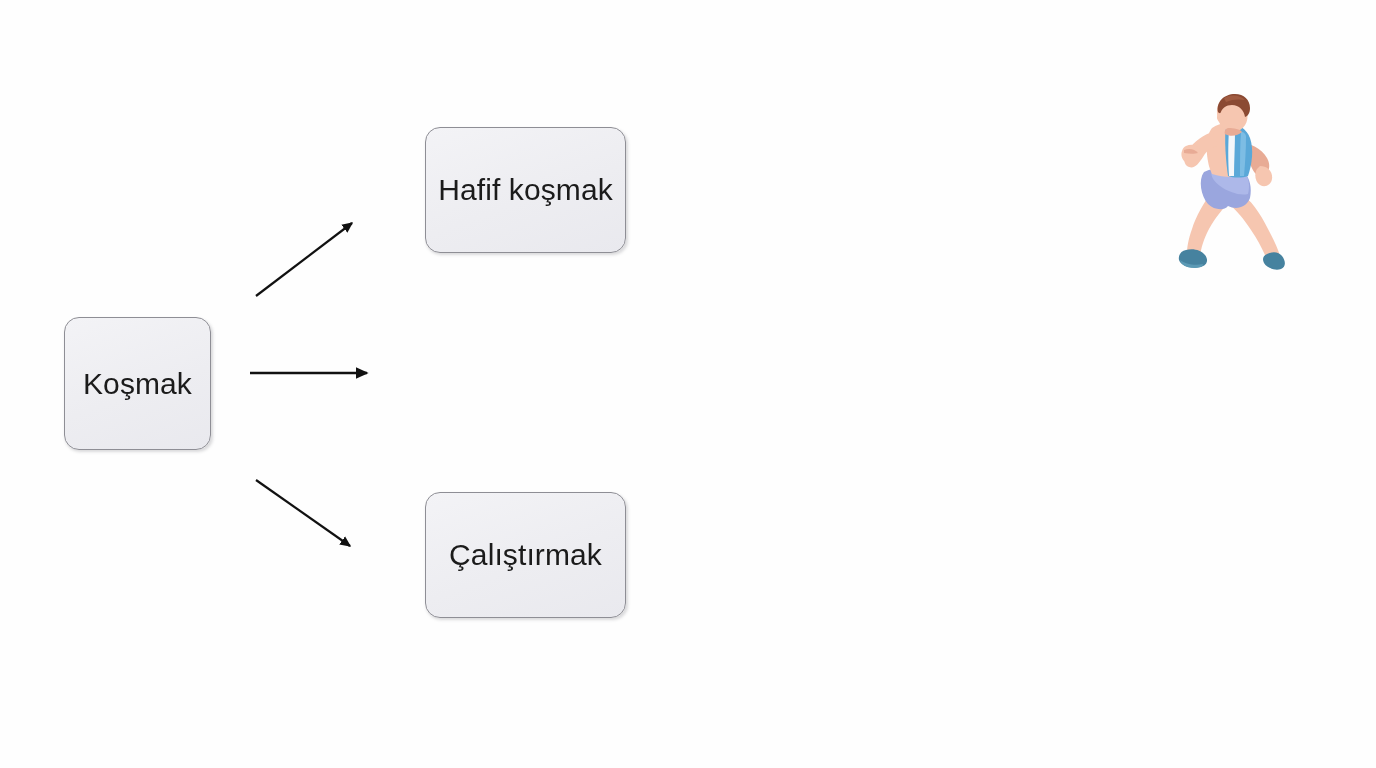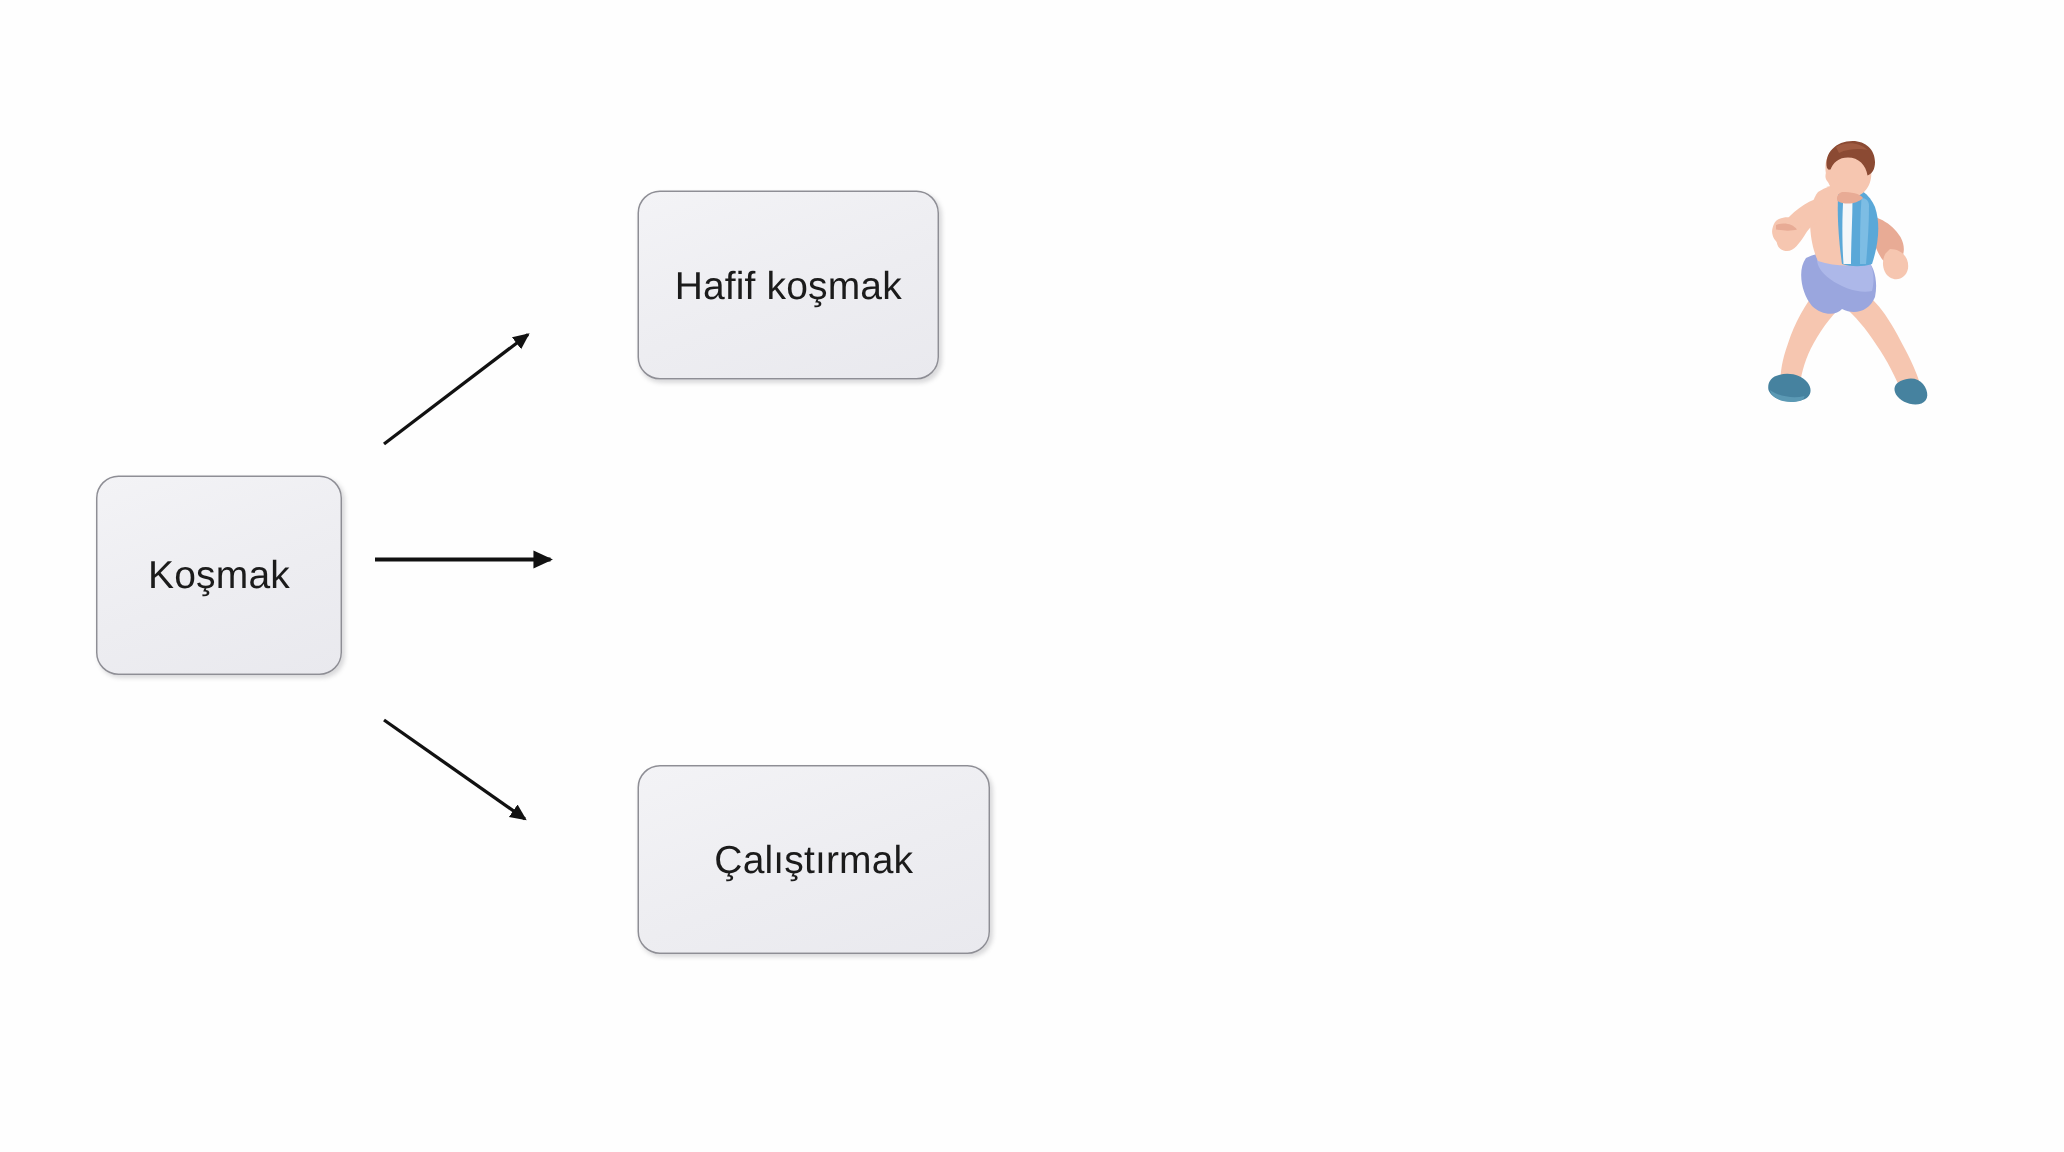--- a/index.html
+++ b/index.html
@@ -28,48 +28,48 @@
     background: linear-gradient(160deg, #f3f3f6 0%, #ededf1 55%, #e9e9ee 100%);
     border: 1.6px solid #8e8e95;
     border-radius: 15px;
     box-shadow: 1.5px 2px 3px rgba(90, 90, 100, 0.22);
     display: flex;
     align-items: center;
     justify-content: center;
   }
   .node-label {
     color: #1b1b1b;
-    font-size: 26px;
+    font-size: 30px;
     font-weight: 400;
     letter-spacing: 0.1px;
     white-space: nowrap;
     text-align: center;
   }
   #node-source {
     left: 64px;
     top: 317px;
-    width: 164px;
+    width: 147px;
     height: 133px;
   }
   #node-target-0 {
     left: 425px;
     top: 127px;
     width: 201px;
     height: 126px;
   }
   #node-target-1 {
     left: 425px;
     top: 321px;
     width: 201px;
     height: 126px;
   }
   #node-target-2 {
     left: 425px;
-    top: 510px;
-    width: 235px;
+    top: 492px;
+    width: 201px;
     height: 126px;
   }
   #arrow-layer {
     position: absolute;
     left: 0; top: 0;
     width: 1376px;
     height: 768px;
     pointer-events: none;
   }
   #runner {

